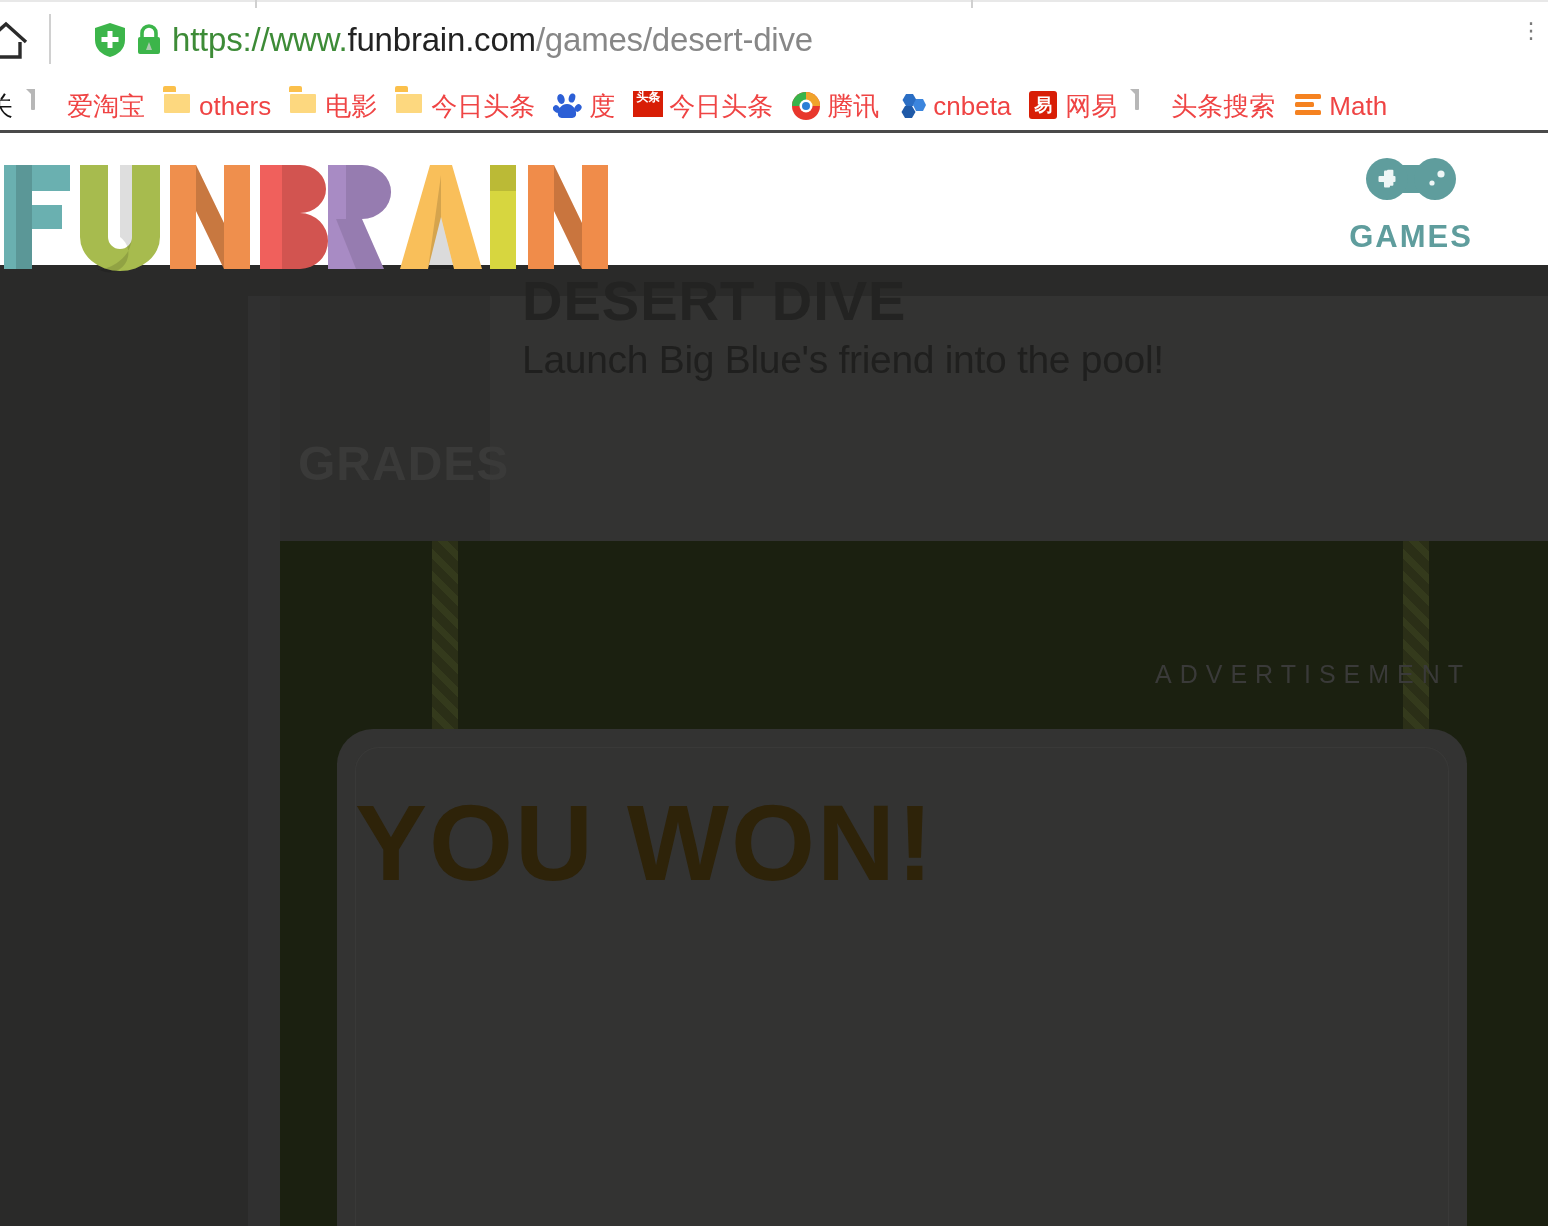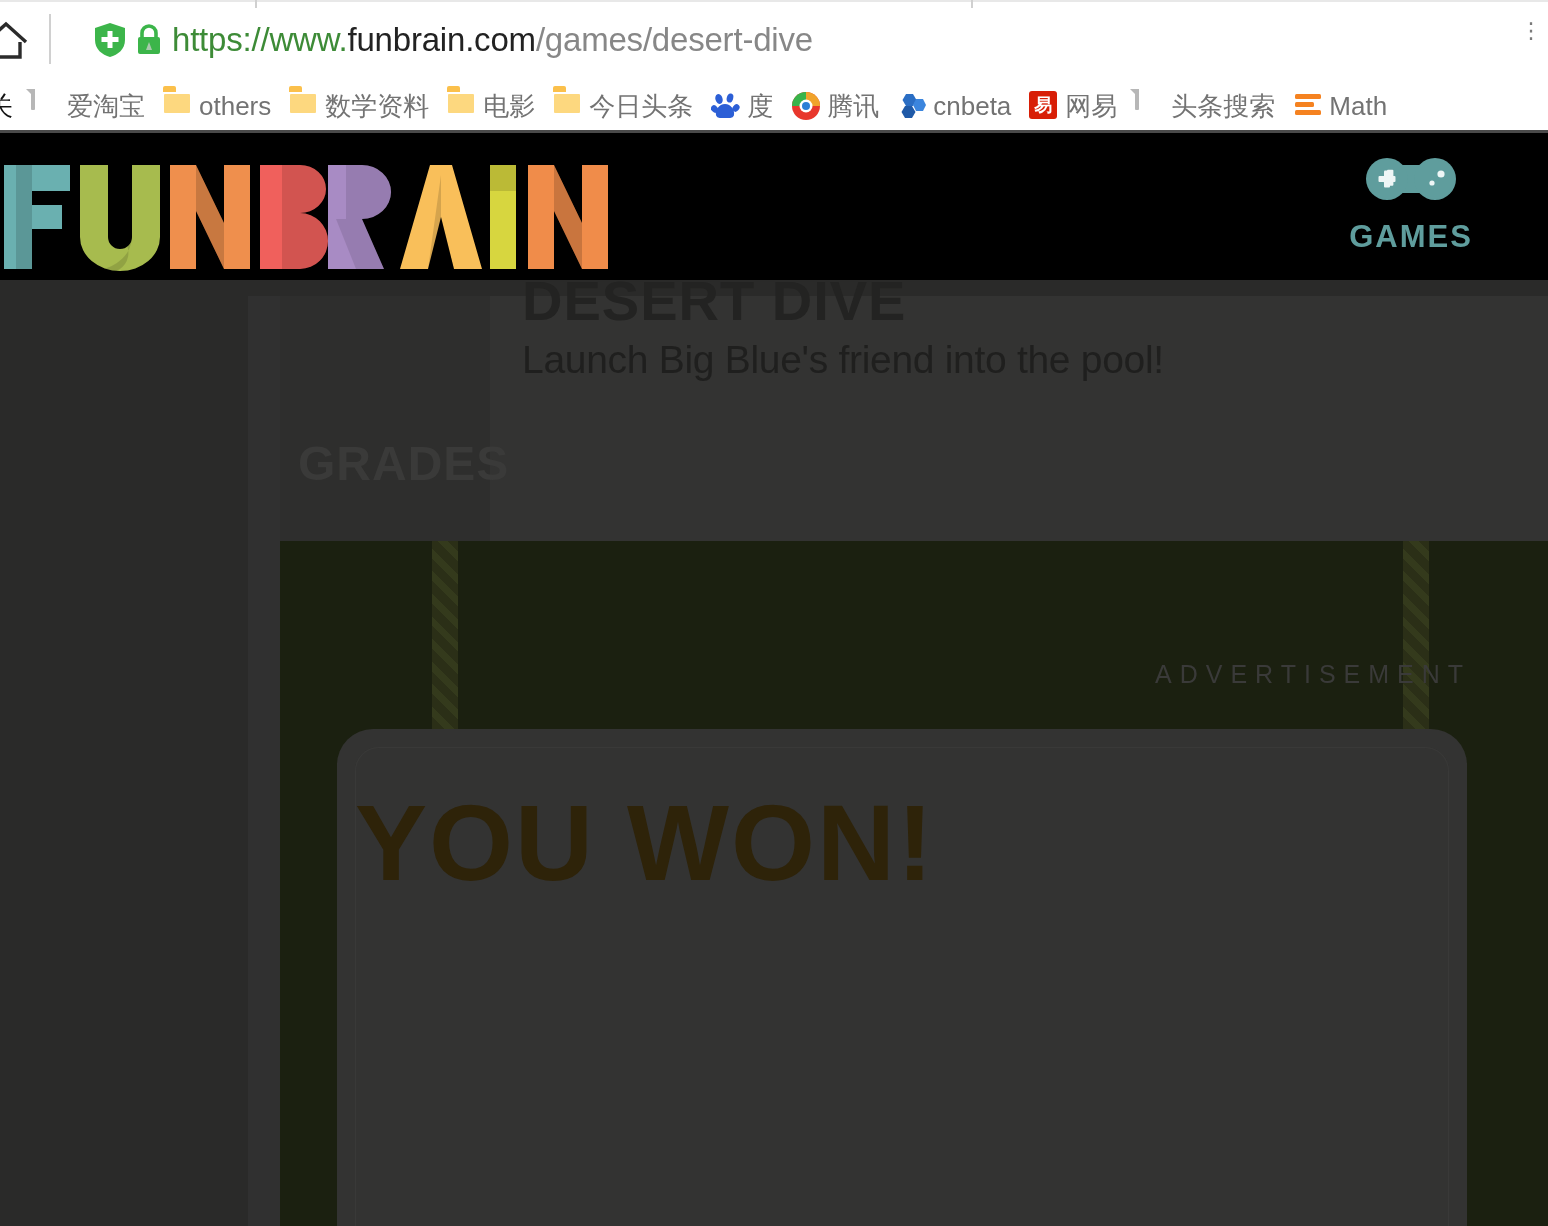--- a/index.html
+++ b/index.html
@@ -29,40 +29,40 @@
   #url-text .rest { color:#878787; }
 
   #corner-dots { position:absolute; right:6px; top:25px; font-size:22px; color:#7a7a7a;
      line-height:11px; letter-spacing:0; }
 
   
   #bookmarks-bar { position:absolute; left:0; top:79px; width:1548px; height:54px;
      background:#ffffff; display:flex; align-items:center; overflow:hidden; white-space:nowrap; }
   #bookmarks-bar::after { content:""; position:absolute; left:0; bottom:0; width:100%; height:3px; background:#4a4a4a; }
   .bm { display:inline-flex; align-items:center; height:54px; padding:0 9px; flex:0 0 auto; }
-  .bm-label { font-size:26px; color:#737373; margin-left:9px; letter-spacing:0px; }
+  .bm-label { font-size:26px; color:#ef4444; margin-left:9px; letter-spacing:0px; }
   .bm-icon { width:27px; height:30px; flex:0 0 auto; position:relative; }
 
   
   .ico-folder { width:28px; height:24px; background:#fbc04b; border-radius:2px 3px 3px 3px; position:relative; }
   .ico-folder::before { content:""; position:absolute; left:0; top:-5px; width:13px; height:6px;
      background:#fbc04b; border-radius:2px 2px 0 0; }
   .ico-folder::after { content:""; position:absolute; left:1px; top:3px; width:26px; height:19px;
      background:#fdd87f; border-radius:1px; }
   
   .ico-page { width:23px; height:29px; background:#fdfdfd; border:2px solid #b7b7b7; border-radius:1px;
      position:relative; }
   .ico-page::after { content:""; position:absolute; right:-2px; top:-2px; border-width:0 9px 9px 0;
      border-style:solid; border-color:transparent #b7b7b7 transparent transparent; }
 
   
   #page { position:absolute; left:0; top:133px; width:1548px; height:1093px; background:#2a2a29; }
 
   
-  #site-header { position:absolute; left:0; top:0; width:1548px; height:147px; background:#000000; z-index:40; }
+  #site-header { position:absolute; left:0; top:0; width:1548px; height:132px; background:#ffffff; z-index:40; }
 
   #logo { position:absolute; left:0px; top:28px; height:112px; width:610px; }
   #logo svg { display:block; }
 
   #games-nav { position:absolute; right:52px; top:24px; width:170px; text-align:center; }
   #gamepad-icon { display:block; margin:0 auto; }
   #games-label { display:block; margin-top:10px; font-size:31px; font-weight:bold;
      letter-spacing:2px; color:#5f9d9d; }
 
   
@@ -166,24 +166,20 @@
     <div class="bm">
       <span class="bm-icon"><span class="ico-page"></span></span>
       <span class="bm-label">爱淘宝</span>
     </div>
 
     <div class="bm">
       <span class="bm-icon"><span class="ico-folder"></span></span>
       <span class="bm-label">others</span>
     </div>
 
-    <div class="bm">
-      <span class="bm-icon"><span class="ico-folder"></span></span>
-      <span class="bm-label">数学资料</span>
-    </div>
 
     <div class="bm">
       <span class="bm-icon"><span class="ico-folder"></span></span>
       <span class="bm-label">电影</span>
     </div>
 
     <div class="bm">
       <span class="bm-icon"><span class="ico-folder"></span></span>
       <span class="bm-label">今日头条</span>
     </div>
@@ -194,20 +190,26 @@
           <ellipse cx="8" cy="8" rx="3.6" ry="5" fill="#2c5fd6" transform="rotate(-18 8 8)"></ellipse>
           <ellipse cx="19" cy="7" rx="3.2" ry="4.6" fill="#2c5fd6" transform="rotate(16 19 7)"></ellipse>
           <ellipse cx="3.6" cy="18" rx="3.2" ry="4" fill="#2c5fd6" transform="rotate(-40 3.6 18)"></ellipse>
           <ellipse cx="25" cy="17" rx="3.2" ry="4" fill="#2c5fd6" transform="rotate(40 25 17)"></ellipse>
           <path d="M14 13 C20 13 24 19 23 24 C22 28 17 27 14 27 C11 27 6 28 5 24 C4 19 8 13 14 13 Z" fill="#2c5fd6"></path>
         </svg>
       </span>
       <span class="bm-label">度</span>
     </div>
 
+    <div class="bm">
+      <span class="bm-icon">
+        <span style="display:block;width:30px;height:26px;background:#d81e06;color:#fff;font-size:12px;line-height:13px;text-align:center;font-weight:bold;">头条</span>
+      </span>
+      <span class="bm-label">今日头条</span>
+    </div>
 
     <div class="bm">
       <span class="bm-icon">
         <svg width="30" height="30" viewBox="0 0 30 30">
           <circle cx="15" cy="15" r="14" fill="#e8372c"></circle>
           <path d="M15 1 A14 14 0 0 1 29 15 L15 15 Z" fill="#f0a32b"></path>
           <path d="M1 15 A14 14 0 0 1 15 1 L15 15 Z" fill="#38b44a"></path>
           <circle cx="15" cy="15" r="6.5" fill="#fff"></circle>
           <circle cx="15" cy="15" r="4" fill="#2c7fd6"></circle>
         </svg>

